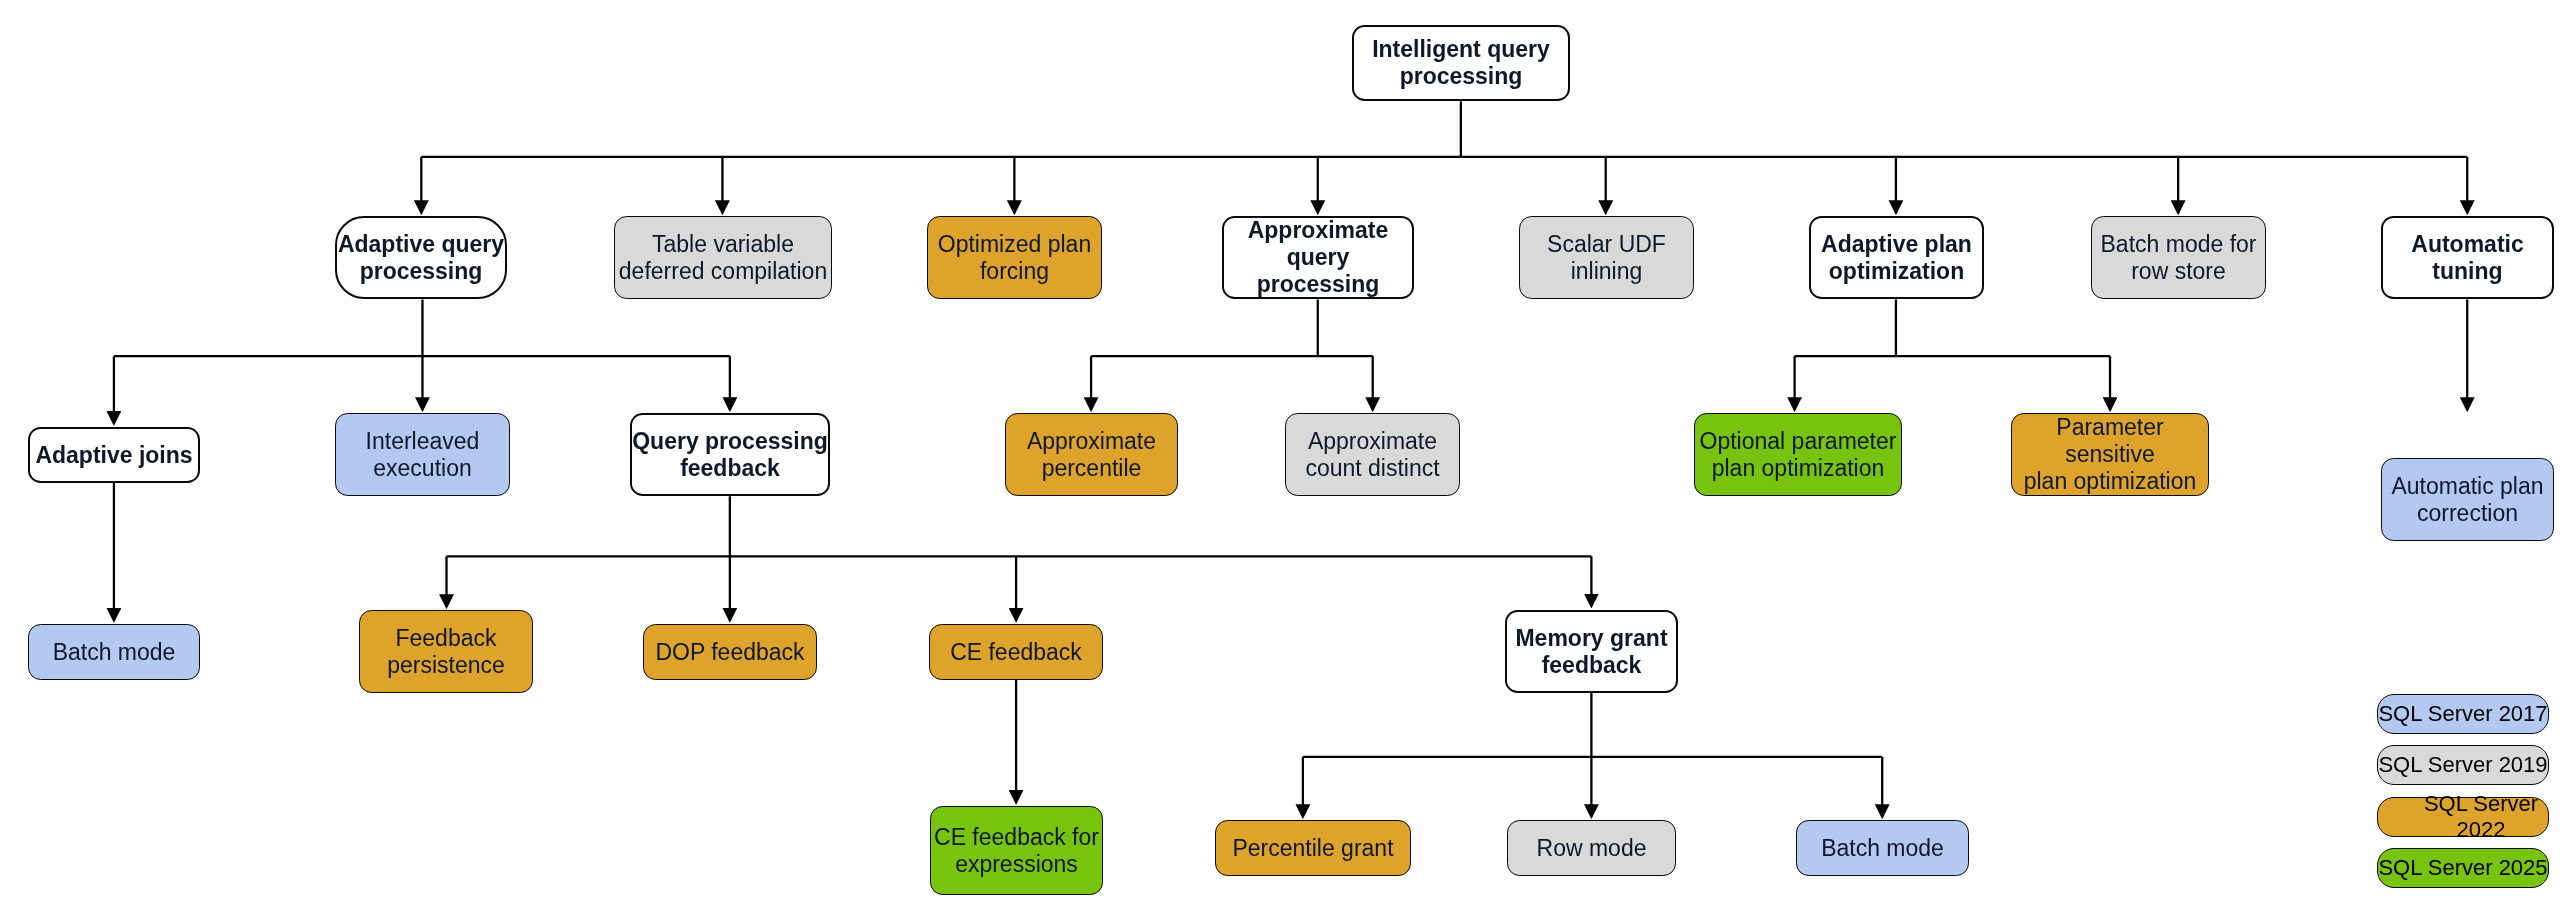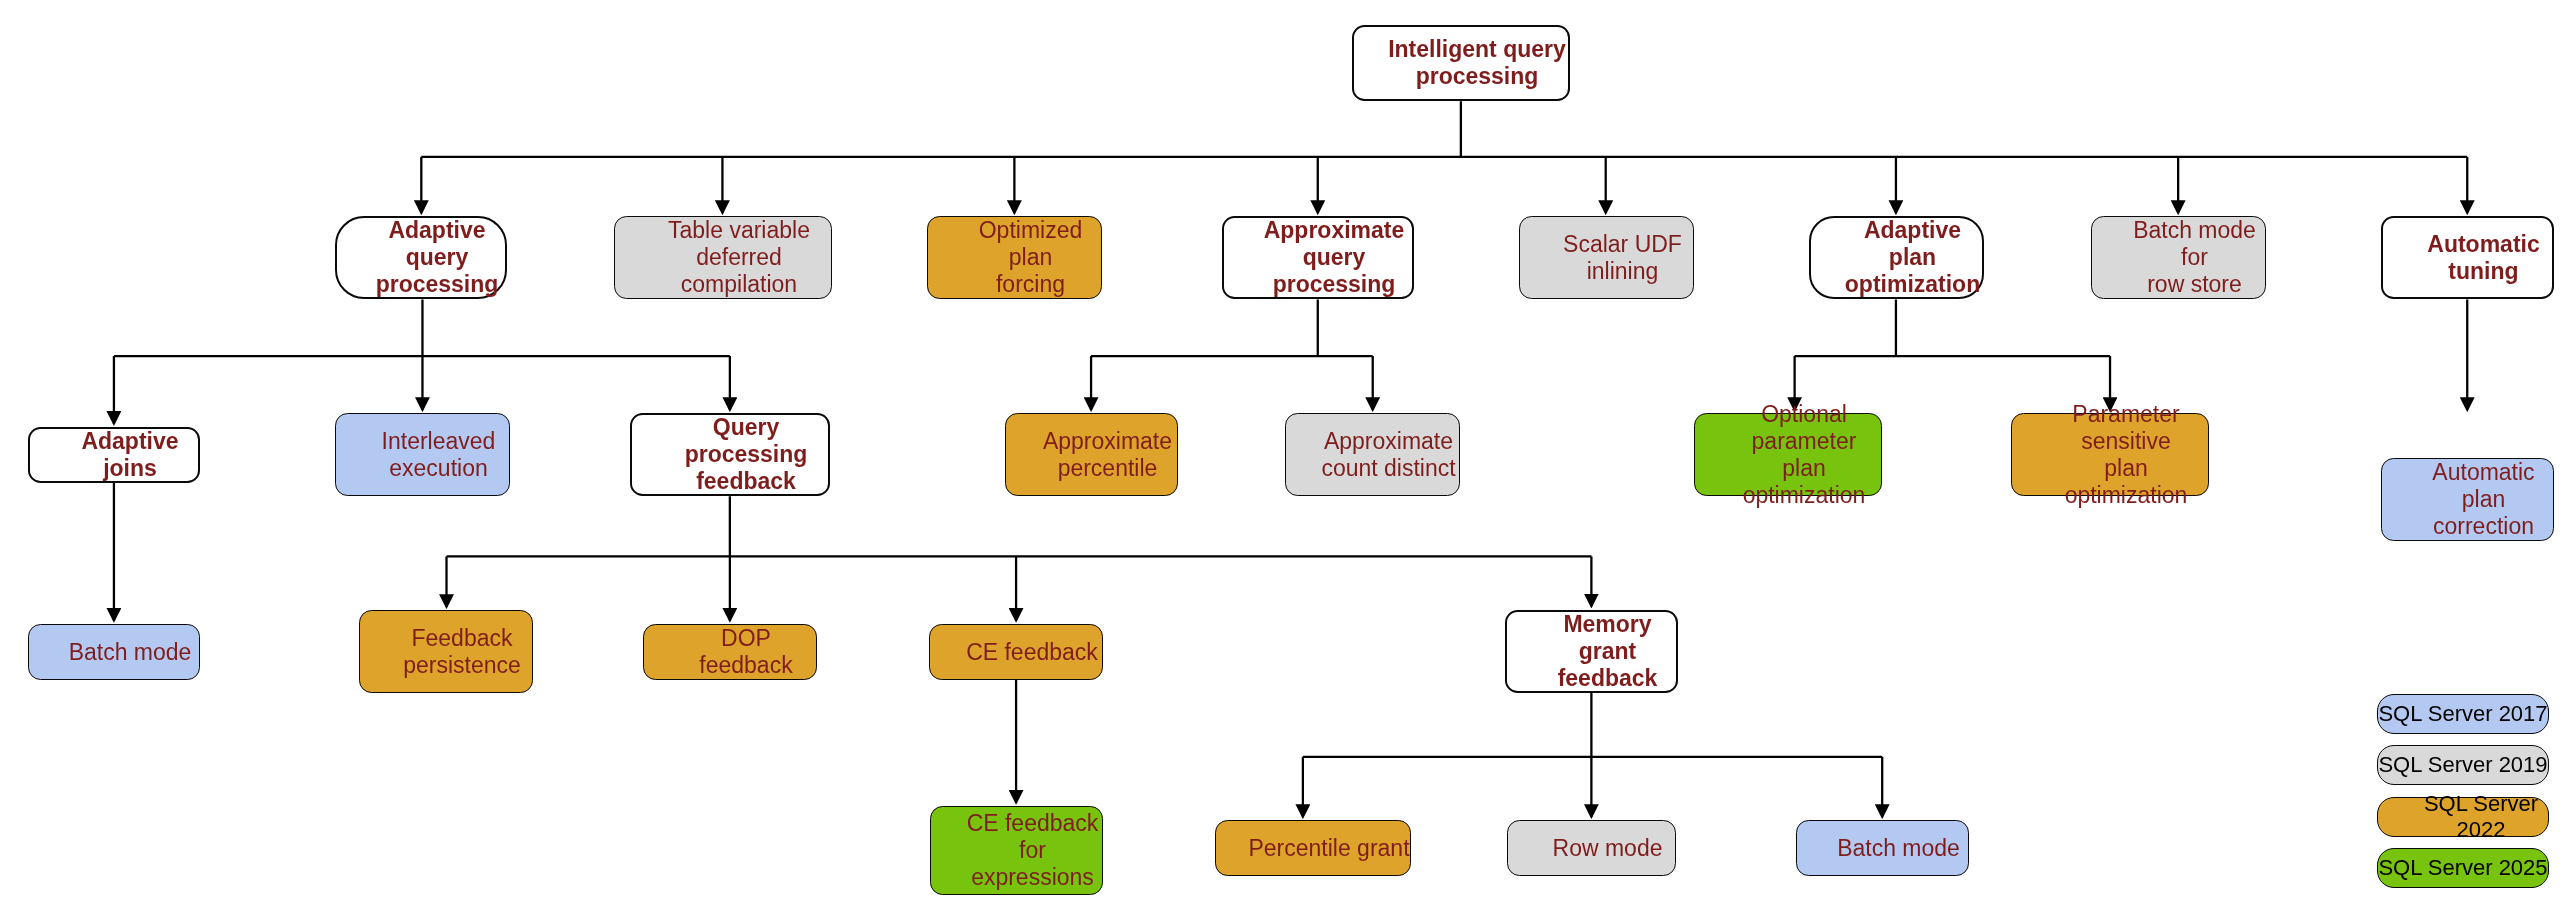--- a/index.html
+++ b/index.html
@@ -27,22 +27,21 @@
     display: flex;
     align-items: center;
     justify-content: center;
     text-align: center;
     white-space: pre-line;
     background: #ffffff;
     border: 1.7px solid #0a0a0a;
     border-radius: 12.6px;
     font-size: 23px;
     line-height: 27px;
-    color: #7f1d1d;
-    padding-left: 32px;
+    color: #0f172a;
   }
   .v-base {
     font-weight: bold;
     border-width: 2.3px;
   }
   .v-2017 { background: #b4c9f2; }
   .v-2019 { background: #d9d9d9; }
   .v-2022 { background: #dea32a; }
   .v-2025 { background: #77c30d; }
   .legend-item {
@@ -118,37 +117,37 @@
   <div class="node v-base" style="left:335px;  top:216px; width:172px; height:83px;border-radius:29px;">Adaptive query
 processing</div>
   <div class="node v-2019" style="left:614px; top:216px; width:218px; height:83px;">Table variable
 deferred compilation</div>
   <div class="node v-2022" style="left:927px; top:216px; width:175px; height:83px;">Optimized plan
 forcing</div>
   <div class="node v-base" style="left:1222px; top:216px; width:192px; height:83px;">Approximate
 query processing</div>
   <div class="node v-2019" style="left:1519px; top:216px; width:175px; height:83px;">Scalar UDF
 inlining</div>
-  <div class="node v-base" style="left:1809px; top:216px; width:175px; height:83px;border-radius:25px;">Adaptive plan
+  <div class="node v-base" style="left:1809px; top:216px; width:175px; height:83px;">Adaptive plan
 optimization</div>
   <div class="node v-2019" style="left:2091px; top:216px; width:175px; height:83px;">Batch mode for
 row store</div>
   <div class="node v-base" style="left:2381px; top:216px; width:173px; height:83px;">Automatic
 tuning</div>
 
   <div class="node v-base" style="left:28px;   top:427px; width:172px; height:56px;">Adaptive joins</div>
   <div class="node v-2017" style="left:335px;  top:413px; width:175px; height:83px;">Interleaved
 execution</div>
   <div class="node v-base" style="left:630px; top:413px; width:200px; height:83px;">Query processing
 feedback</div>
   <div class="node v-2022" style="left:1005px; top:413px; width:173px; height:83px;">Approximate
 percentile</div>
   <div class="node v-2019" style="left:1285px; top:413px; width:175px; height:83px;">Approximate
 count distinct</div>
-  <div class="node v-2025" style="left:1694px; top:413px; width:188px; height:83px;">Optional parameter
+  <div class="node v-2025" style="left:1694px; top:413px; width:208px; height:83px;">Optional parameter
 plan optimization</div>
   <div class="node v-2022" style="left:2011px; top:413px; width:198px; height:83px;">Parameter sensitive
 plan optimization</div>
   <div class="node v-2017" style="left:2381px; top:413px; width:173px; height:83px;margin-top:45px;">Automatic plan
 correction</div>
 
   <div class="node v-2017" style="left:28px;   top:624px; width:172px; height:56px;">Batch mode</div>
   <div class="node v-2022" style="left:359px;  top:610px; width:174px; height:83px;">Feedback
 persistence</div>
   <div class="node v-2022" style="left:643px; top:624px; width:174px; height:56px;">DOP feedback</div>

